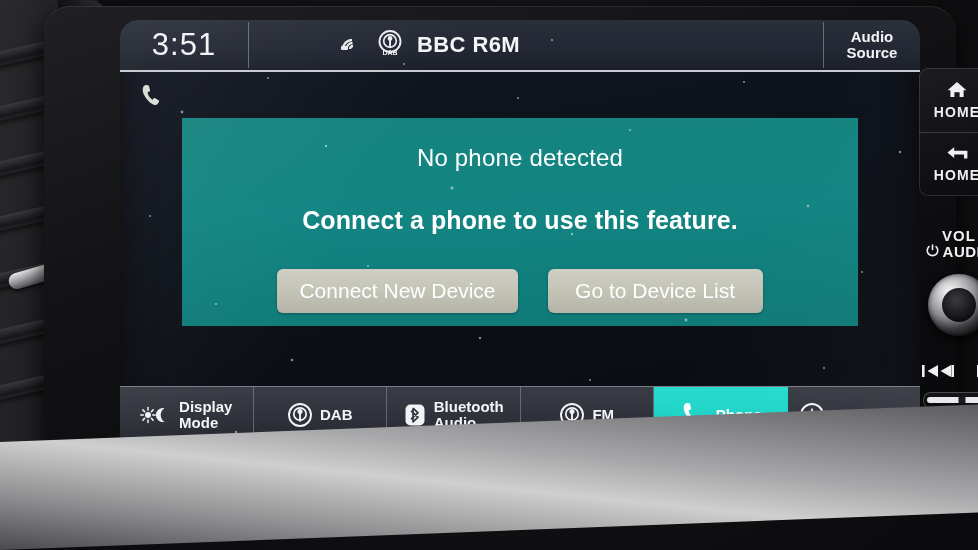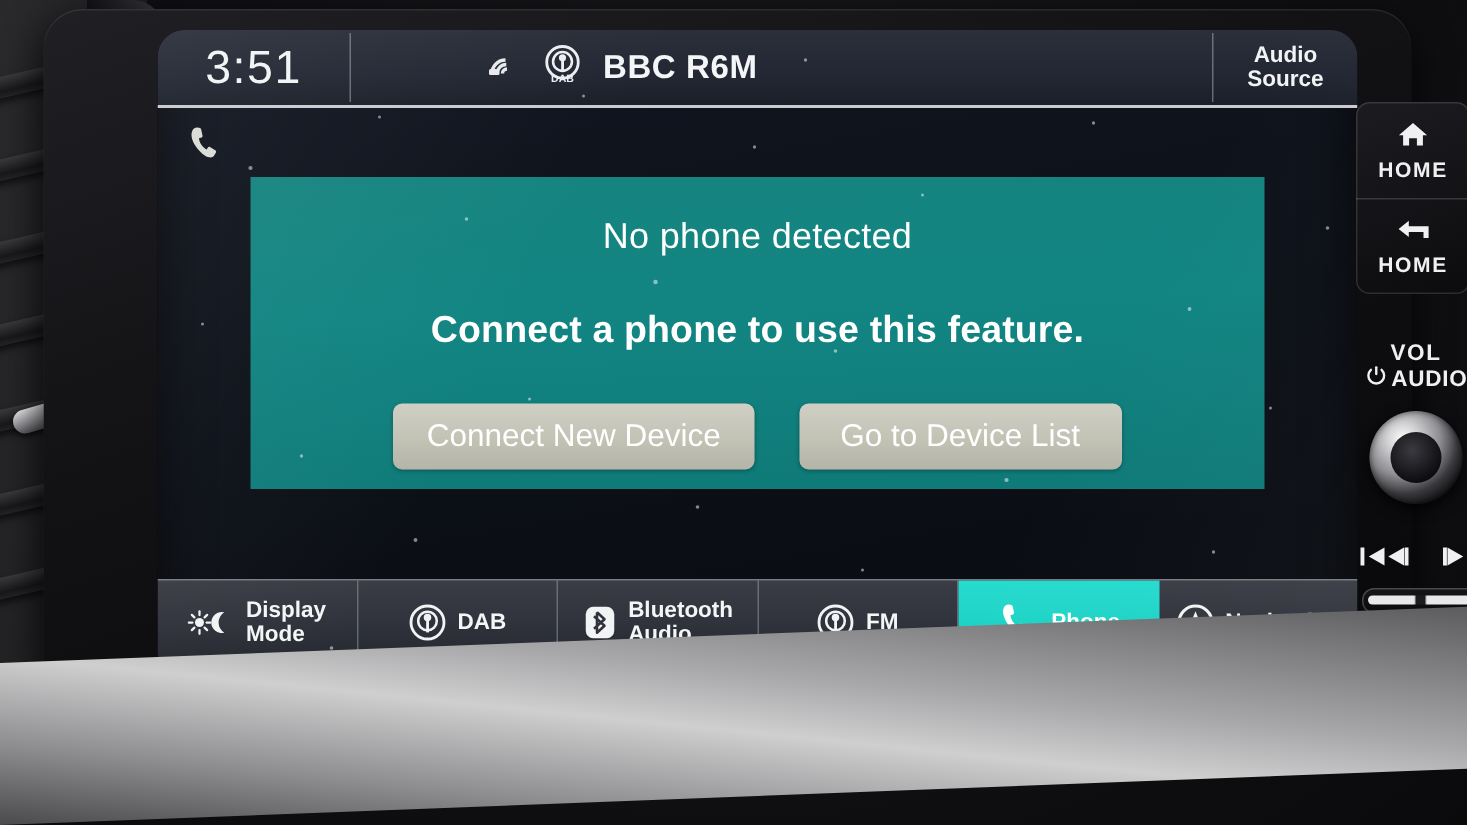--- a/index.html
+++ b/index.html
@@ -28,21 +28,21 @@
 
   
   #trim{position:absolute;left:0;bottom:0;width:978px;height:108px;
         background:linear-gradient(8deg,#4a4a4c 0%,#8e8e90 22%,#cfcfd0 46%,#a8a8aa 62%,#5c5c5e 100%);
         transform:skewY(-2.2deg);transform-origin:left bottom;}
   #trim-edge{position:absolute;left:0;bottom:88px;width:978px;height:16px;
         background:linear-gradient(180deg,#141417,#2e2e32);
         transform:skewY(-2.2deg);transform-origin:left bottom;}
 
   
-  #unit{position:absolute;left:29px;top:6px;width:912px;height:462px;
+  #unit{position:absolute;left:44px;top:6px;width:912px;height:462px;
         background:linear-gradient(160deg,#202024 0%,#121215 40%,#08080a 100%);
         border-radius:26px;box-shadow:0 8px 26px rgba(0,0,0,.85),
         inset 0 1px 0 rgba(255,255,255,.09);}
 
   
   #glass{position:absolute;left:76px;top:14px;width:800px;height:432px;
          background:linear-gradient(170deg,#121621 0%,#0d1119 45%,#090b10 100%);
          border-radius:18px;overflow:hidden;
          box-shadow:inset 0 0 34px rgba(0,0,0,.85);}
   #glare{position:absolute;inset:0;pointer-events:none;

